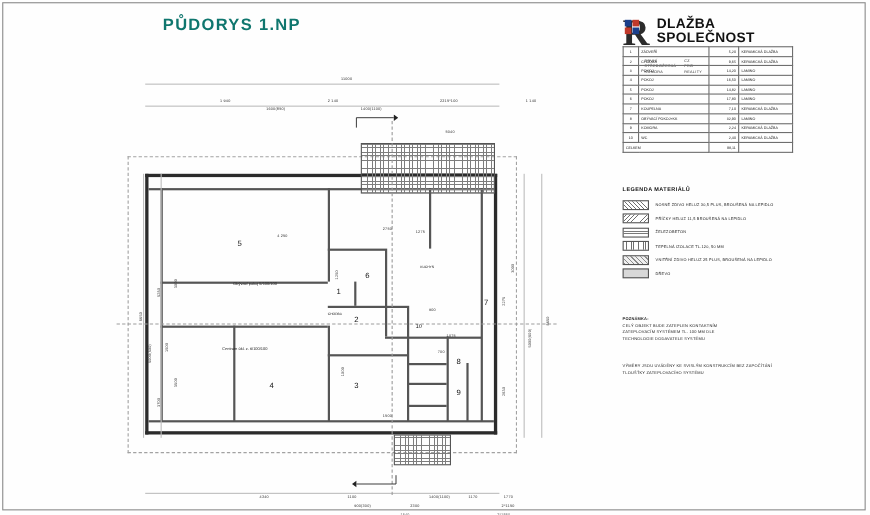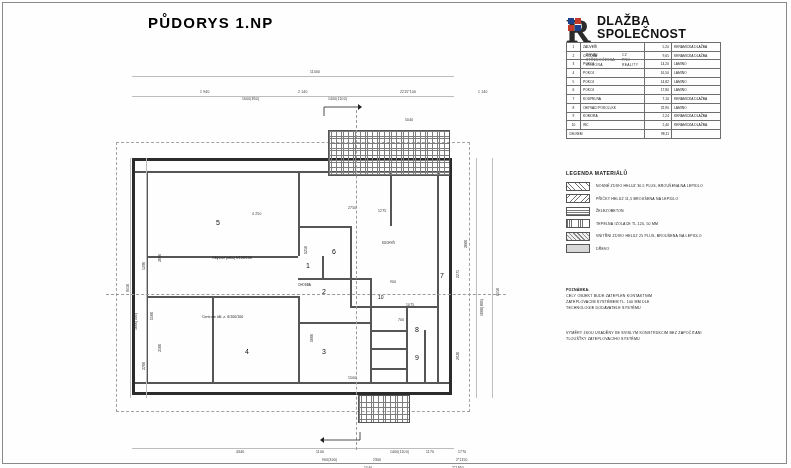--- a/index.html
+++ b/index.html
@@ -16,21 +16,21 @@
     box-sizing:border-box;
   }
   .frame{
     position:absolute;left:2px;top:2px;
     width:785px;height:462px;
     border:1px solid #8a8a8a;
     box-sizing:border-box;
   }
   .title{
     position:absolute;left:148px;top:14px;
-    font-size:15px;font-weight:bold;letter-spacing:1.2px;color:#000000;
+    font-size:15px;font-weight:bold;letter-spacing:1.2px;color:#0f766e;
   }
 
   
   #plan{position:absolute;left:60px;top:30px;width:470px;height:420px;}
   .hair{position:absolute;background:#bdbdbd;}
   .wall{position:absolute;background:#2b2b2b;}
   .wall2{position:absolute;background:#555;}
   .dash{position:absolute;border-top:1px dashed #9b9b9b;}
   .dashv{position:absolute;border-left:1px dashed #9b9b9b;}
   .dimtxt{position:absolute;font-size:3.4px;color:#333;letter-spacing:.2px;white-space:nowrap;}

